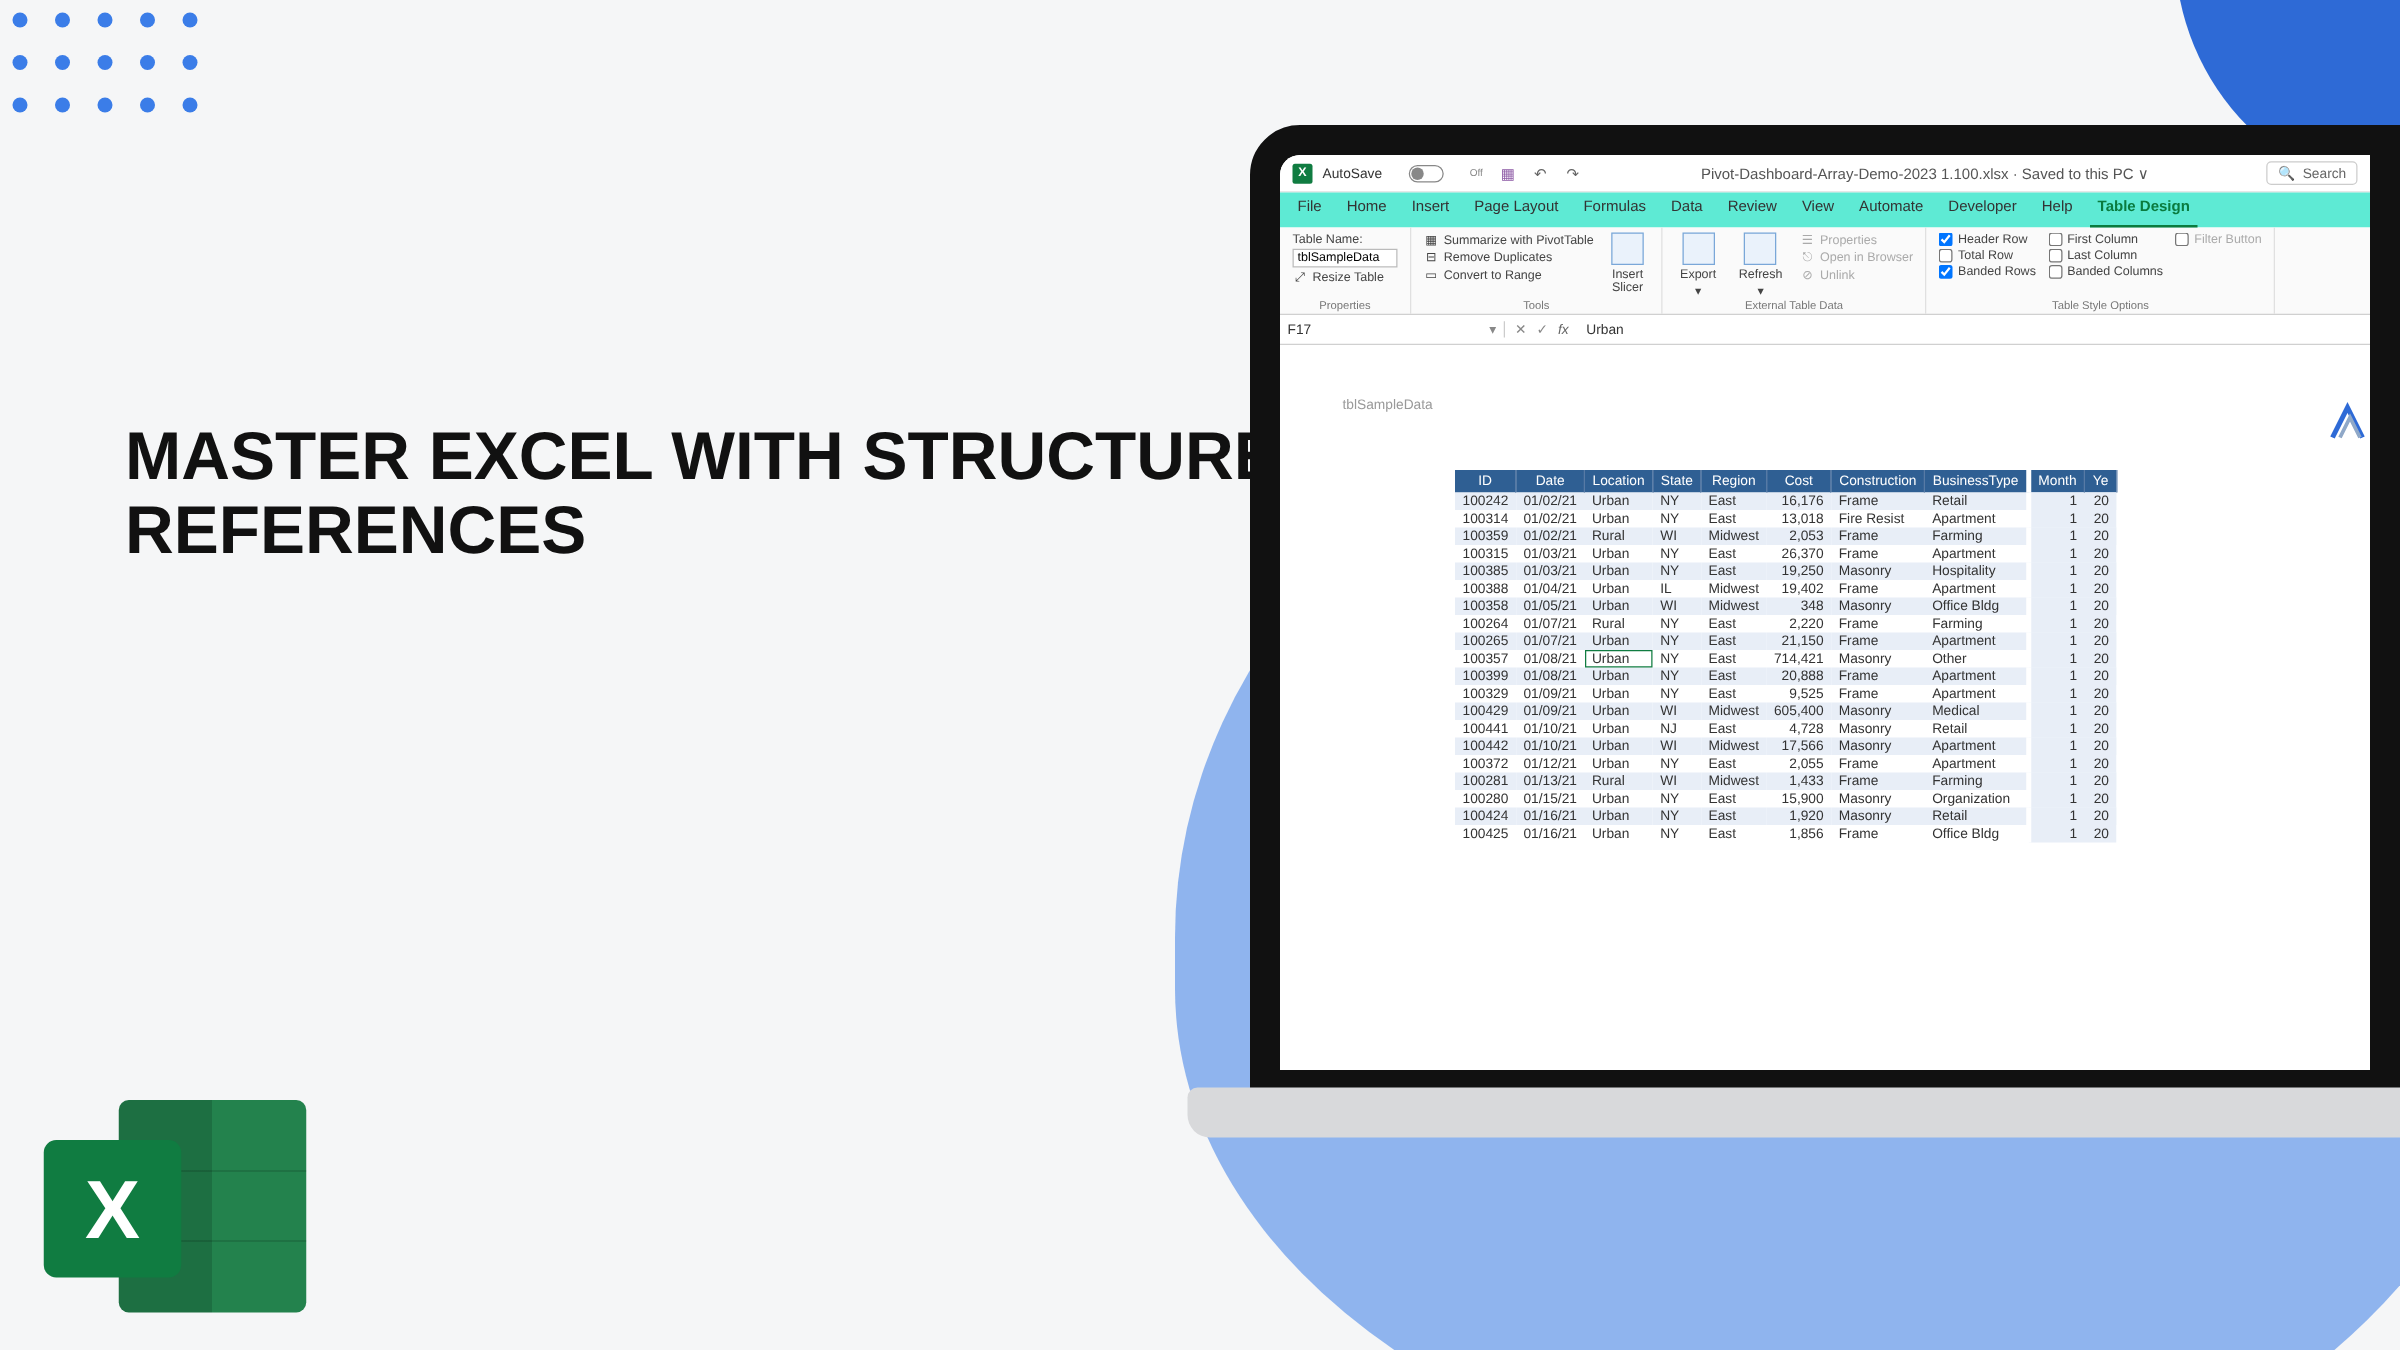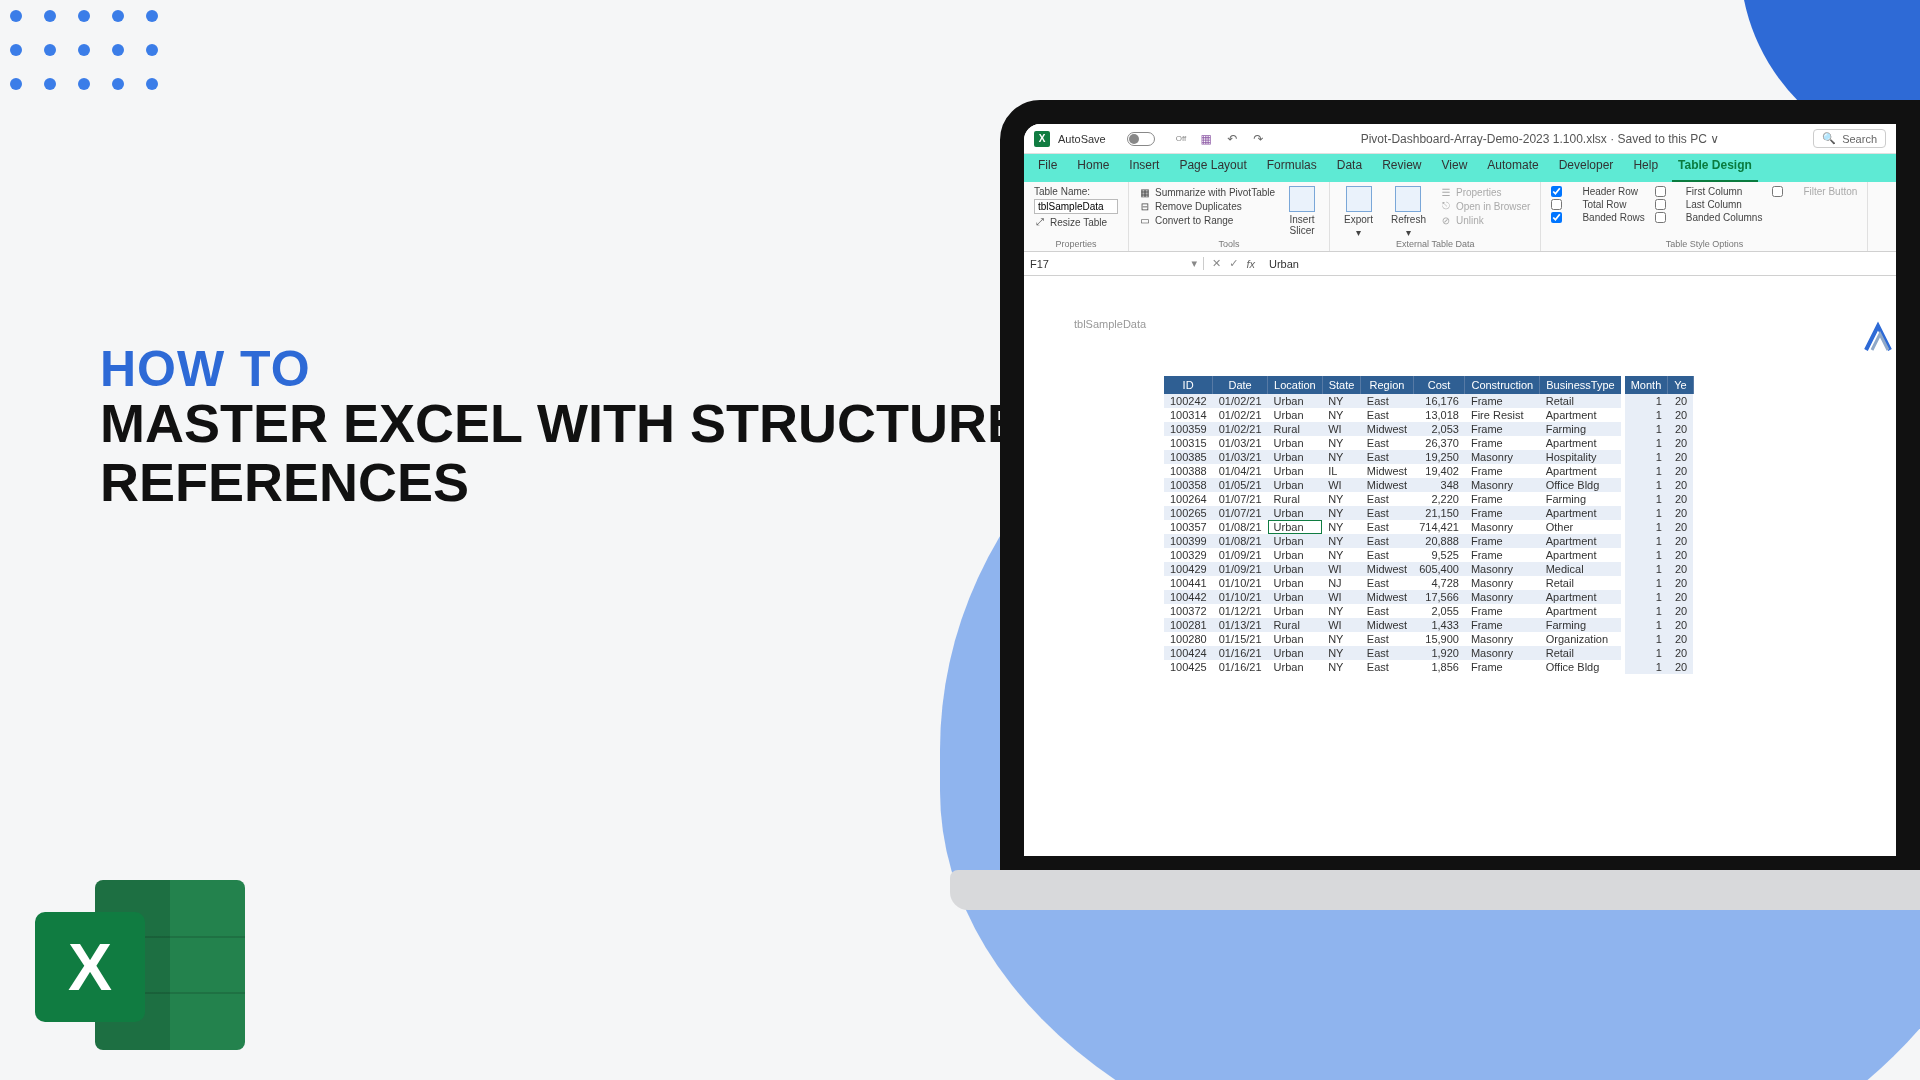--- a/index.html
+++ b/index.html
@@ -34,21 +34,21 @@
 .ribbon{height:70px;display:flex;background:#fafafa;border-bottom:1px solid #d0d0d0;font-size:10px;color:#444}
 .rgroup{border-right:1px solid #e0e0e0;padding:4px 10px 2px;display:flex;flex-direction:column}
 .rgroup .body{flex:1;display:flex;gap:10px;align-items:flex-start}
 .rgroup .label{text-align:center;color:#777;font-size:9px}
 .vstack{display:flex;flex-direction:column;gap:2px}
 .tname-input{border:1px solid #bbb;width:84px;font-size:10px;padding:1px 3px;background:#fff}
 .ritem{display:flex;align-items:center;gap:4px;white-space:nowrap}
 .ritem .ico{width:12px;height:12px;display:inline-flex;align-items:center;justify-content:center}
 .bigbtn{display:flex;flex-direction:column;align-items:center;gap:2px;padding:0 4px}
 .bigbtn .ico{width:26px;height:26px;border:1px solid #7aa7d8;background:#eaf2fb}
-.chk{display:flex;align-items:flex-start;gap:20px}
+.chk{display:flex;align-items:flex-start;gap:4px}
 .chk input{width:11px;height:11px}
 .formula-row{height:24px;display:flex;align-items:center;border-bottom:1px solid #d0d0d0;background:#fff;font-size:11px}
 .namebox{width:180px;border-right:1px solid #ccc;padding:0 6px;display:flex;align-items:center;justify-content:space-between}
 .fx-controls{display:flex;align-items:center;gap:8px;padding:0 8px;color:#888}
 .fx-controls .fx{font-style:italic;color:#666}
 .worksheet{position:relative;padding:40px 0 0 50px}
 .sheet-title{font-size:16px;color:#555;font-weight:600}
 .sheet-sub{font-size:11px;color:#999;margin-top:2px}
 .brand-arrow{position:absolute;right:0;top:44px;width:36px;height:36px;display:flex;align-items:center;justify-content:center}
 .table{position:absolute;top:100px;left:140px;right:0;border-collapse:collapse;font-size:11px}
@@ -80,21 +80,20 @@
     <div class="dot"></div>
     <div class="dot"></div>
     <div class="dot"></div>
     <div class="dot"></div>
 </div>
 
 <div class="blob"></div>
 <div class="corner"></div>
 
 <div class="headline">
-  <div class="eyebrow">HOW TO</div>
   <h1>MASTER EXCEL WITH STRUCTURED REFERENCES</h1>
 </div>
 
 <div class="excel-logo">
   <div class="book"></div>
   <div class="badge">X</div>
 </div>
 
 <div class="laptop">
   <div class="bezel">

